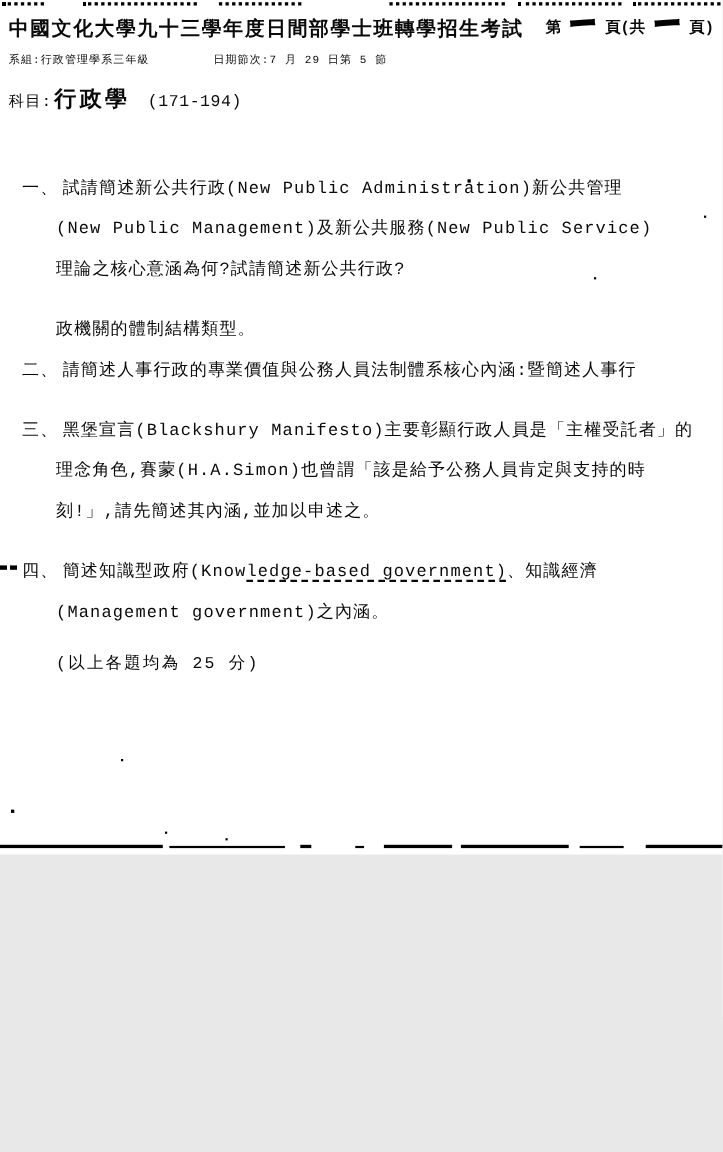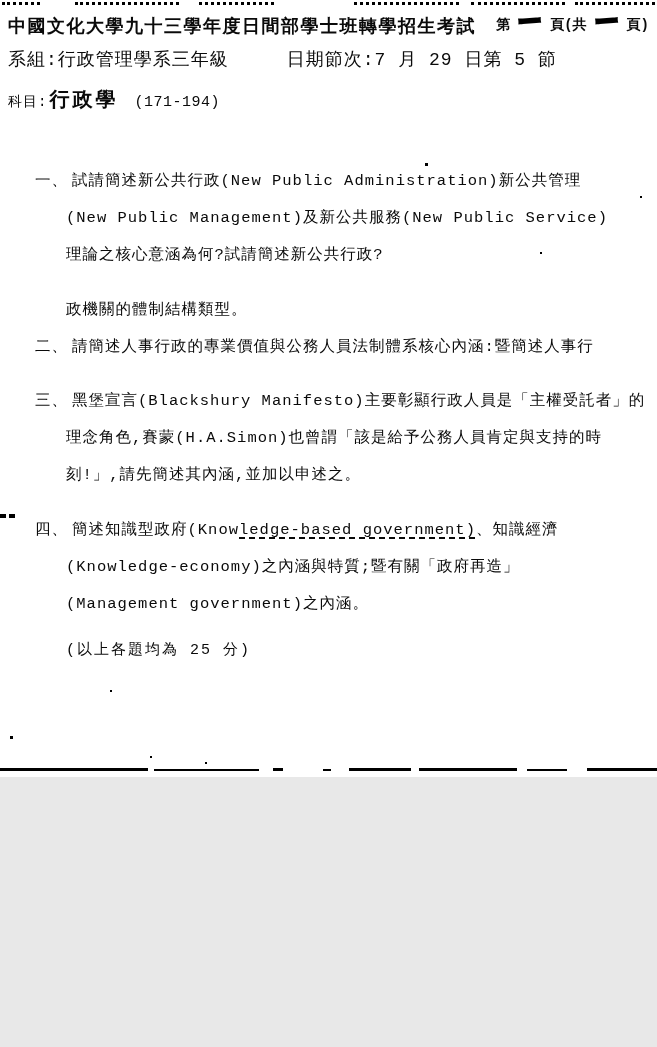--- a/index.html
+++ b/index.html
@@ -21,28 +21,28 @@
   
   .hdr { padding:14px 6px 0 8px; }
   .hdr-row1 { display:flex; align-items:flex-start; }
   .doc-title { font-size:18px; font-weight:bold; letter-spacing:1.5px; white-space:nowrap; }
   .page-info { margin-left:auto; font-size:14px; white-space:nowrap; display:flex; align-items:center; padding-right:2px; font-weight:bold; }
   .hw-num {
     display:inline-block; margin:0 9px; font-size:22px; line-height:1;
     font-weight:900; -webkit-text-stroke:2px #000;
     transform:rotate(-4deg) scaleY(1.25); vertical-align:middle;
   }
-  .hdr-row2 { display:flex; margin-top:9px; font-size:18px; letter-spacing:1px; white-space:nowrap; }
+  .hdr-row2 { display:flex; margin-top:9px; font-size:10px; letter-spacing:1px; white-space:nowrap; }
   .date-label { margin-left:58px; }
   .hdr-row3 { margin-top:15px; font-size:14px; letter-spacing:1px; display:flex; align-items:baseline; white-space:nowrap; }
   .subject-name { font-size:20px; font-weight:bold; letter-spacing:3px; margin-left:2px; }
   .subject-code { margin-left:16px; font-size:15px; letter-spacing:0.5px; }
 
   
-  .content { margin-top:50px; padding-left:35px; padding-right:8px; }
+  .content { margin-top:50px; padding-left:20px; padding-right:8px; }
   .question { margin-bottom:17px; font-size:15.5px; letter-spacing:1px; }
   .qline { line-height:2.4; white-space:nowrap; }
   .qline.cont { margin-left:31px; }
   .qnum { margin-right:4px; }
   .u-dashed { text-decoration:underline; text-decoration-style:dashed; text-decoration-thickness:2px; text-underline-offset:4px; }
   .score-note { margin-left:31px; margin-top:16px; font-size:15px; letter-spacing:2px; white-space:nowrap; }
 
   
   .artifact-dash { position:absolute; left:0; top:514px; width:16px; height:4px;
     background:repeating-linear-gradient(90deg,#000 0 6px,transparent 6px 9px); }
@@ -101,21 +101,20 @@
     </div>
 
     <div class="question">
       <div class="qline"><span class="qnum">三、</span><span>黑堡宣言(Blackshury Manifesto)主要彰顯行政人員是「主權受託者」的</span></div>
       <div class="qline cont">理念角色,賽蒙(H.A.Simon)也曾謂「該是給予公務人員肯定與支持的時</div>
       <div class="qline cont">刻!」,請先簡述其內涵,並加以申述之。</div>
     </div>
 
     <div class="question">
       <div class="qline"><span class="qnum">四、</span><span>簡述知識型政府(Know</span><span class="u-dashed">ledge-based government)</span><span>、知識經濟</span></div>
-      <div class="qline cont">(Knowledge-economy)之內涵與特質;暨有關「政府再造」</div>
       <div class="qline cont">(Management government)之內涵。</div>
     </div>
 
     <div class="score-note">(以上各題均為 25 分)</div>
 
   </main>
 
   <div class="artifact-dash"></div>
   <span class="noise-dot" style="left:425px;top:163px;"></span>
   <span class="noise-dot" style="left:640px;top:196px;width:2px;height:2px;"></span>

